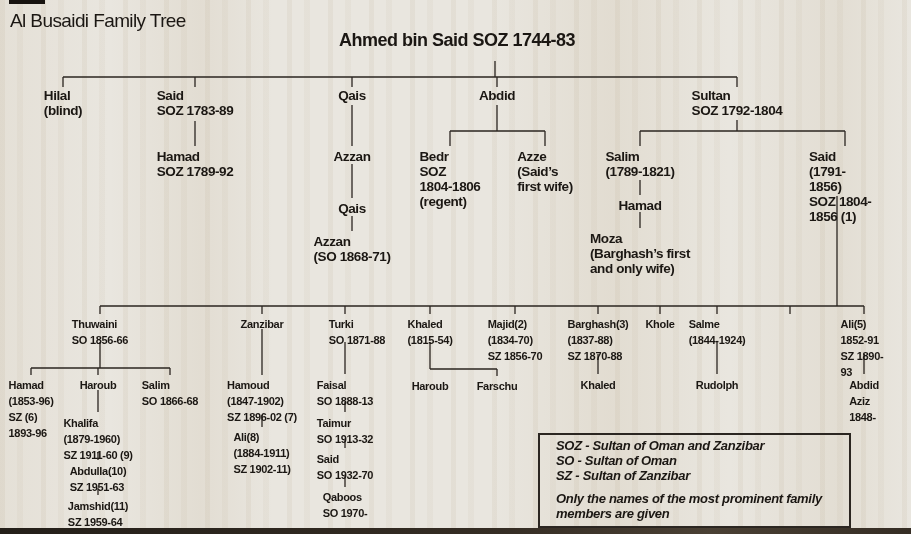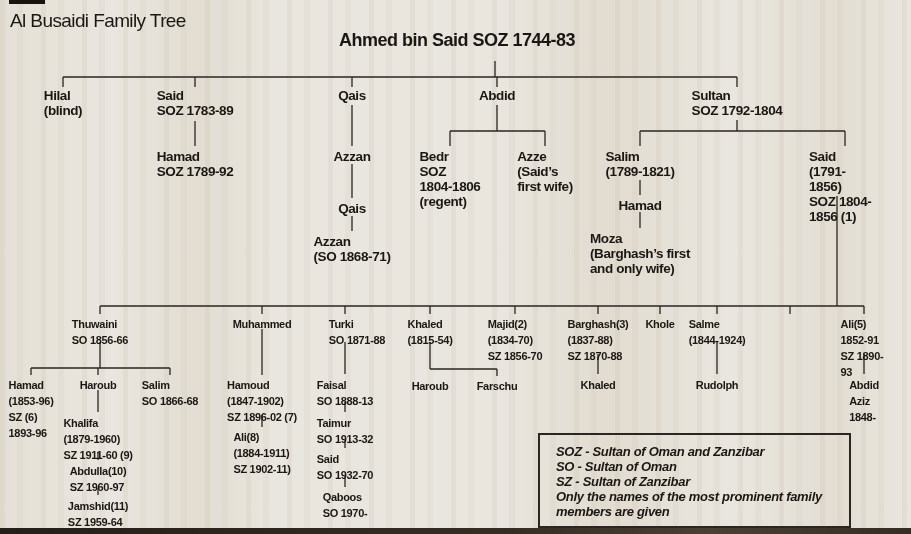--- a/index.html
+++ b/index.html
@@ -30,26 +30,26 @@
     font-size:19px;font-weight:normal;letter-spacing:-0.6px;
   }
   #root-node{
     position:absolute;left:457px;top:30px;transform:translateX(-50%);
     font-size:18px;font-weight:bold;letter-spacing:-0.5px;white-space:nowrap;
   }
   svg.wires{position:absolute;left:0;top:0;}
   .legend{
     position:absolute;left:538px;top:433px;width:313px;height:95px;
     border:2px solid #2b2621;box-sizing:border-box;
-    padding:9px 0 0 16px;
+    padding:3px 0 0 16px;
     font-weight:bold;font-style:italic;font-size:13px;line-height:15px;
     letter-spacing:-0.3px;
   }
   .legend .entries{white-space:pre-line;}
-  .legend .note{white-space:pre-line;}
+  .legend .note{margin-top:8px;white-space:pre-line;}
   .edge-bottom{
     position:absolute;left:0;top:528px;width:911px;height:6px;
     background:linear-gradient(90deg,#241f19 0%,#352d24 55%,#4a4034 78%,#352d24 100%);
   }
   .edge-topmark{
     position:absolute;left:9px;top:0;width:36px;height:4px;background:#17130f;
   }
 </style>
 </head>
 <body>
@@ -107,21 +107,21 @@
   <div class="node" style="left:640px;top:198px">Hamad</div>
   <div class="node" style="left:640px;top:231px">Moza
 (Barghash’s first
 and only wife)</div>
   <div class="node" style="left:843px;top:149px">Said
 (1791-1856)
 SOZ 1804-1856 (1)</div>
 
   <div class="node sm" style="left:100px;top:316px">Thuwaini
 SO 1856-66</div>
-  <div class="node sm" style="left:262px;top:316px">Muhammed</div>
+  <div class="node sm" style="left:262px;top:316px">Zanzibar</div>
   <div class="node sm" style="left:357px;top:316px">Turki
 SO 1871-88</div>
   <div class="node sm" style="left:430px;top:316px">Khaled
 (1815-54)</div>
   <div class="node sm" style="left:515px;top:316px">Majid(2)
 (1834-70)
 SZ 1856-70</div>
   <div class="node sm" style="left:598px;top:316px">Barghash(3)
 (1837-88)
 SZ 1870-88</div>
@@ -136,21 +136,21 @@
 (1853-96)
 SZ (6)
 1893-96</div>
   <div class="node sm" style="left:98px;top:377px">Haroub</div>
   <div class="node sm" style="left:170px;top:377px">Salim
 SO 1866-68</div>
   <div class="node sm" style="left:98px;top:415px">Khalifa
 (1879-1960)
 SZ 1911-60 (9)</div>
   <div class="node sm" style="left:98px;top:463px">Abdulla(10)
-SZ 1960-97</div>
+SZ 1951-63</div>
   <div class="node sm" style="left:98px;top:498px">Jamshid(11)
 SZ 1959-64</div>
   <div class="node sm" style="left:262px;top:377px">Hamoud
 (1847-1902)
 SZ 1896-02 (7)</div>
   <div class="node sm" style="left:262px;top:429px">Ali(8)
 (1884-1911)
 SZ 1902-11)</div>
   <div class="node sm" style="left:345px;top:377px">Faisal
 SO 1888-13</div>

